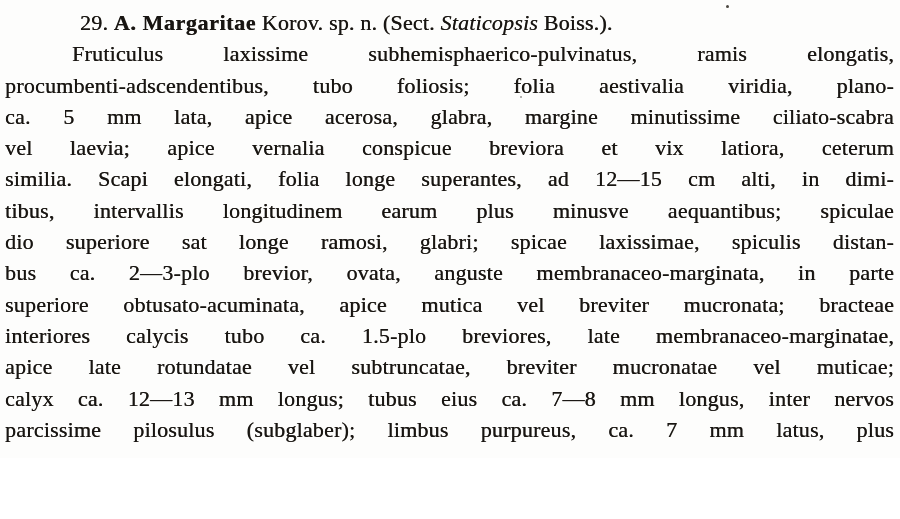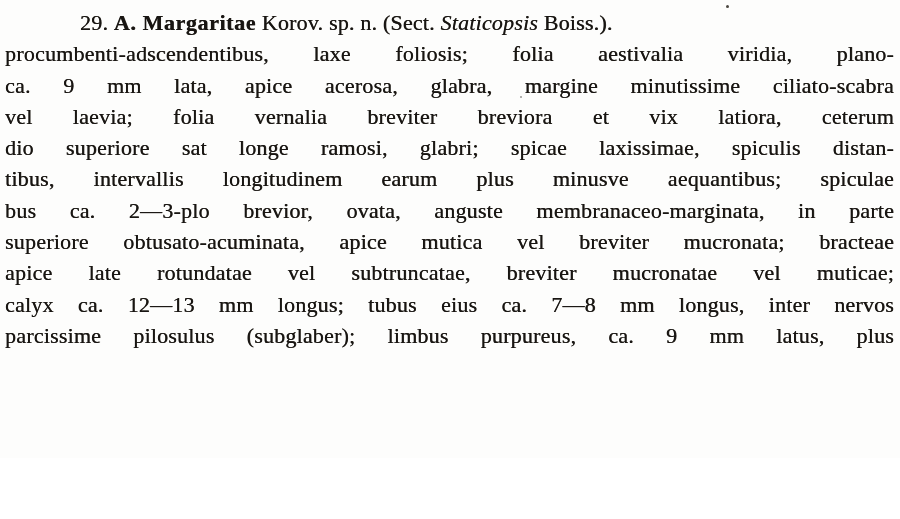--- a/index.html
+++ b/index.html
@@ -49,28 +49,31 @@
   .speck-2 { left: 520px; top: 96px;  width: 2px; height: 2px; opacity: .55; }
   .speck-3 { left: 531px; top: 505px; width: 2px; height: 2px; opacity: .5;  }
 </style>
 </head>
 <body>
 
 <div class="page">
   <div class="line heading-line" id="heading-line"><span class="">29. </span><span class="seg-bold">A. Margaritae</span><span class=""> Korov. sp. n. (Sect. </span><span class="seg-italic">Staticopsis</span><span class=""> Boiss.).</span></div>
 
   <div id="body-lines">
-      <div class="line">procumbenti-adscendentibus, laxe foliosis; folia aestivalia viridia, plano-</div>
-      <div class="line">ca. 9 mm lata, apice acerosa, glabra, margine minutissime ciliato-scabra</div>
-      <div class="line">vel laevia; folia vernalia breviter breviora et vix latiora, ceterum</div>
+      <div class="line indent">Fruticulus laxissime subhemisphaerico-pulvinatus, ramis elongatis,</div>
+      <div class="line">procumbenti-adscendentibus, tubo foliosis; folia aestivalia viridia, plano-</div>
+      <div class="line">ca. 5 mm lata, apice acerosa, glabra, margine minutissime ciliato-scabra</div>
+      <div class="line">vel laevia; apice vernalia conspicue breviora et vix latiora, ceterum</div>
+      <div class="line">similia. Scapi elongati, folia longe superantes, ad 12—15 cm alti, in dimi-</div>
+      <div class="line">tibus, intervallis longitudinem earum plus minusve aequantibus; spiculae</div>
       <div class="line">dio superiore sat longe ramosi, glabri; spicae laxissimae, spiculis distan-</div>
-      <div class="line">tibus, intervallis longitudinem earum plus minusve aequantibus; spiculae</div>
       <div class="line">bus ca. 2—3-plo brevior, ovata, anguste membranaceo-marginata, in parte</div>
       <div class="line">superiore obtusato-acuminata, apice mutica vel breviter mucronata; bracteae</div>
+      <div class="line">interiores calycis tubo ca. 1.5-plo breviores, late membranaceo-marginatae,</div>
       <div class="line">apice late rotundatae vel subtruncatae, breviter mucronatae vel muticae;</div>
       <div class="line">calyx ca. 12—13 mm longus; tubus eius ca. 7—8 mm longus, inter nervos</div>
-      <div class="line">parcissime pilosulus (subglaber); limbus purpureus, ca. 9 mm latus, plus</div>
+      <div class="line">parcissime pilosulus (subglaber); limbus purpureus, ca. 7 mm latus, plus</div>
     </div>
 
   <span class="speck speck-1"></span>
   <span class="speck speck-2"></span>
   <span class="speck speck-3"></span>
 </div>
 
 </body></html>

